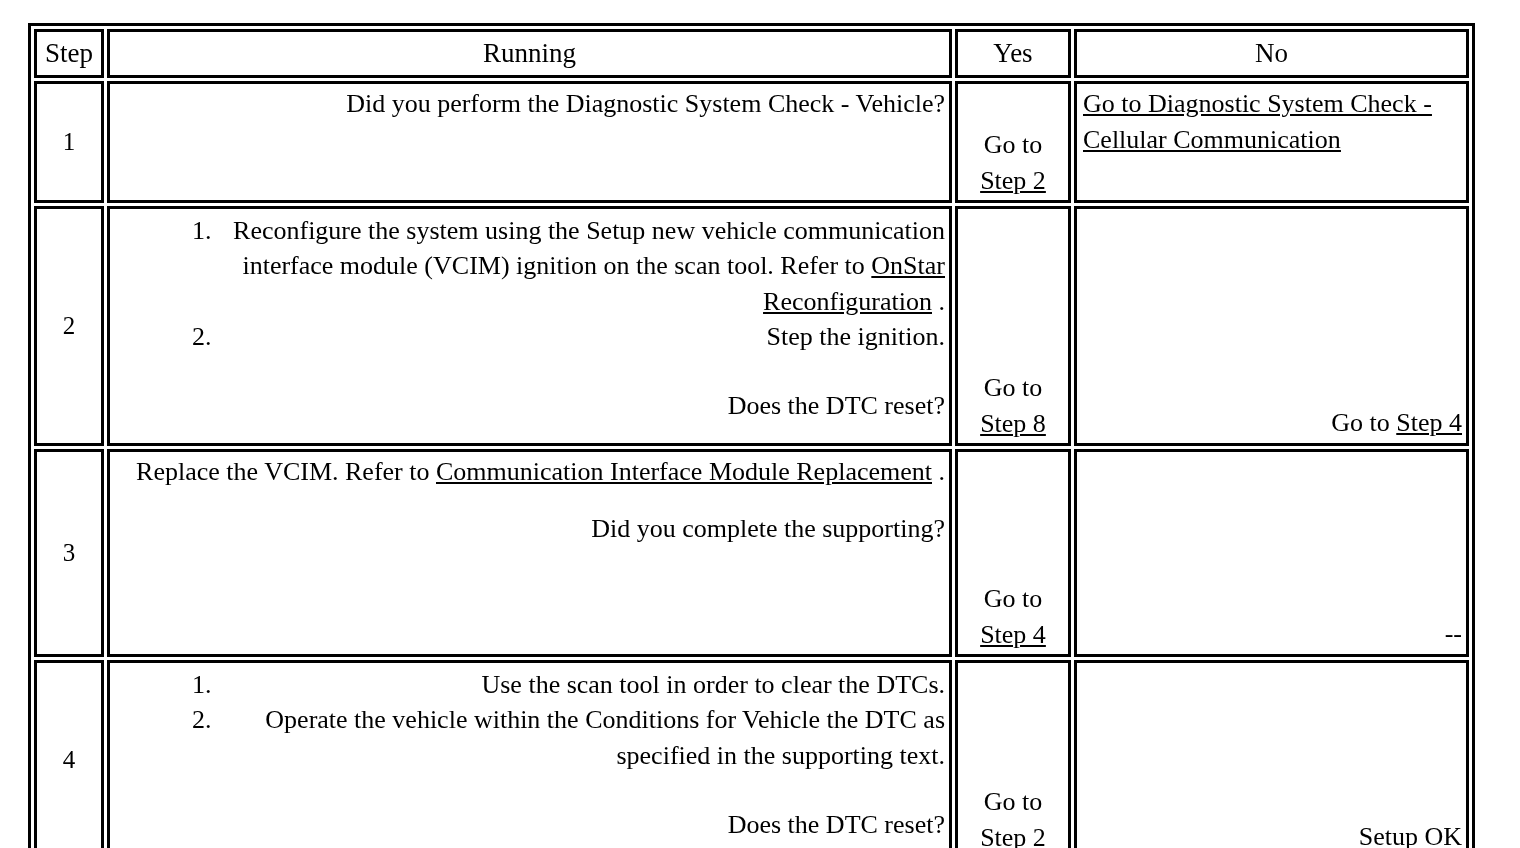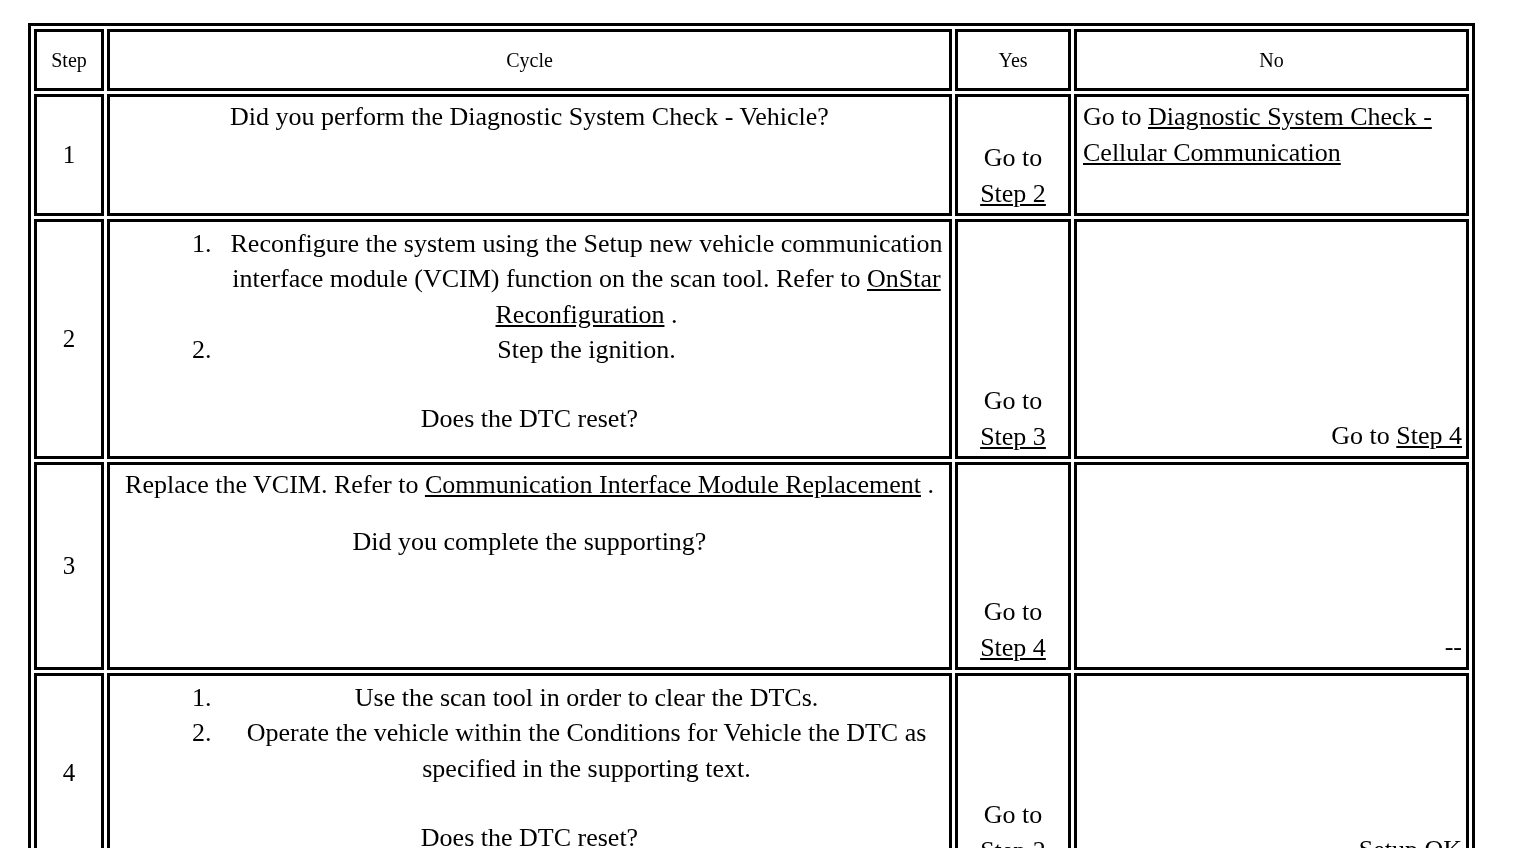--- a/index.html
+++ b/index.html
@@ -46,36 +46,36 @@
   col.c-step { width: 70px; }
   col.c-action { width: 845px; }
   col.c-yes { width: 116px; }
   col.c-no { width: 395px; }
 
   
   thead th {
     text-align: center;
     vertical-align: middle;
     font-weight: bold;
-    font-size: 20px;
-    height: 62px;
+    font-size: 27px;
+    height: 49px;
     line-height: 1.05;
     padding: 1px 3px;
   }
 
   
   td.step {
     text-align: center;
     vertical-align: middle;
     font-size: 25px;
   }
 
   
   td.action {
-    text-align: center;
+    text-align: right;
     vertical-align: top;
     font-size: 26px;
     line-height: 1.36;
     padding-left: 6px;
     padding-top: 2px;
   }
 
   
   td.yes {
     text-align: center;
@@ -91,20 +91,21 @@
     line-height: 1.38;
     vertical-align: bottom;
     text-align: right;
     padding-bottom: 2px;
   }
   td.no.topleft {
     vertical-align: top;
     text-align: left;
     padding-left: 6px;
     padding-top: 2px;
+    text-decoration: underline;
   }
 
   .lnk {
     text-decoration: underline;
     text-underline-offset: 2px;
   }
 
   ol.steps {
     margin: 2px 0 0 0;
     padding-left: 104px;
@@ -131,21 +132,21 @@
     <colgroup>
       <col class="c-step">
       <col class="c-action">
       <col class="c-yes">
       <col class="c-no">
     </colgroup>
 
     <thead>
       <tr>
         <th class="hstep">Step</th>
-        <th class="haction">Cycle</th>
+        <th class="haction">Running</th>
         <th class="hyes">Yes</th>
         <th class="hno">No</th>
       </tr>
     </thead>
 
     <tbody>
 
       <tr>
         <td class="step">1</td>
         <td class="action" style="height:122px;">
@@ -157,29 +158,29 @@
         </td>
         <td class="no topleft">
           <span>Go to </span><span class="lnk">Diagnostic System Check - Cellular Communication</span>
         </td>
       </tr>
 
       <tr>
         <td class="step">2</td>
         <td class="action" style="height:240px;">
           <ol class="steps">
-            <li><span>Reconfigure the system using the Setup new vehicle communication interface module (VCIM) function on the scan tool. Refer to </span><span class="lnk">OnStar Reconfiguration</span><span> .</span></li>
+            <li><span>Reconfigure the system using the Setup new vehicle communication interface module (VCIM) ignition on the scan tool. Refer to </span><span class="lnk">OnStar Reconfiguration</span><span> .</span></li>
             <li><span>Step the ignition.</span></li>
           </ol>
           <div class="spacer-md"></div>
           <div class="q">Does the DTC reset?</div>
         </td>
         <td class="yes">
           <span>Go to</span><br>
-          <span class="lnk">Step 3</span>
+          <span class="lnk">Step 8</span>
         </td>
         <td class="no">
           <span class="nowrapline"><span>Go to </span><span class="lnk">Step 4</span></span>
         </td>
       </tr>
 
       <tr>
         <td class="step">3</td>
         <td class="action" style="height:208px;">
           <div class="q"><span>Replace the VCIM. Refer to </span><span class="lnk">Communication Interface Module Replacement</span><span> .</span></div>

